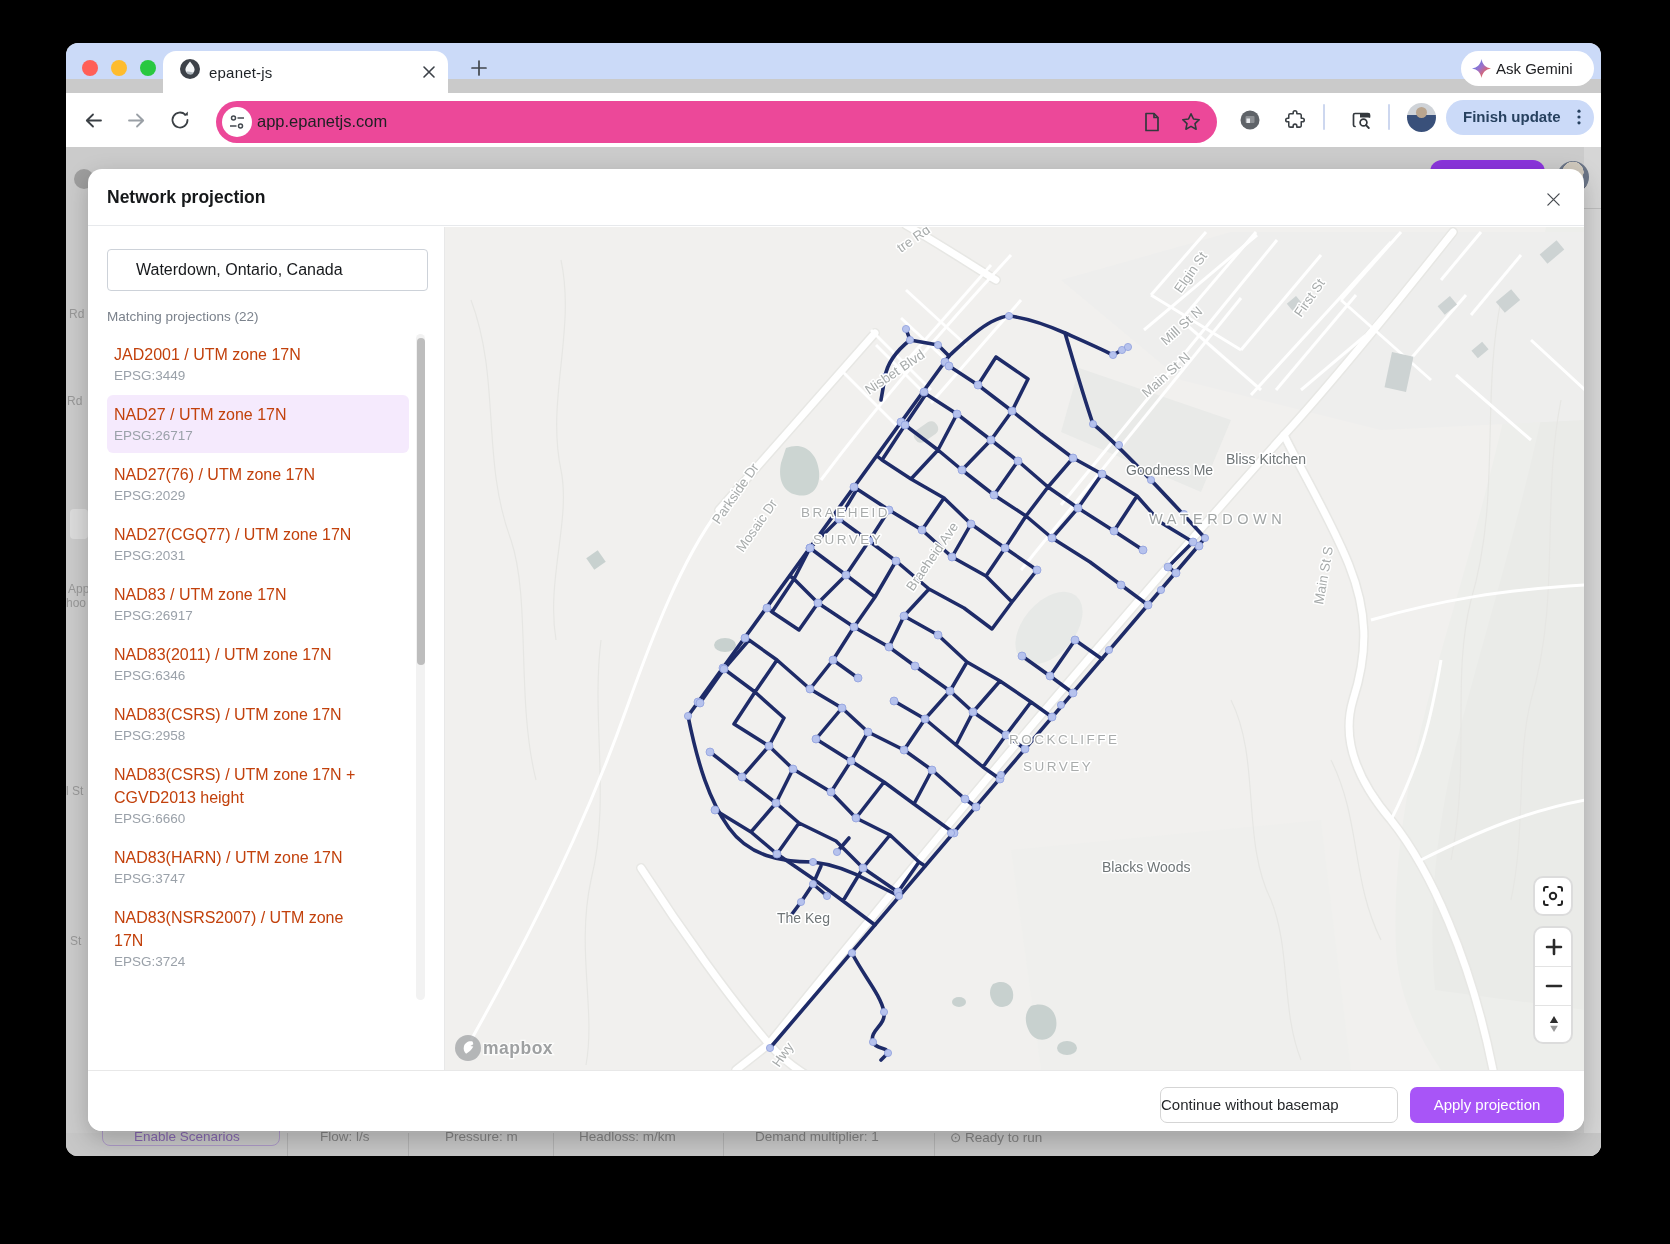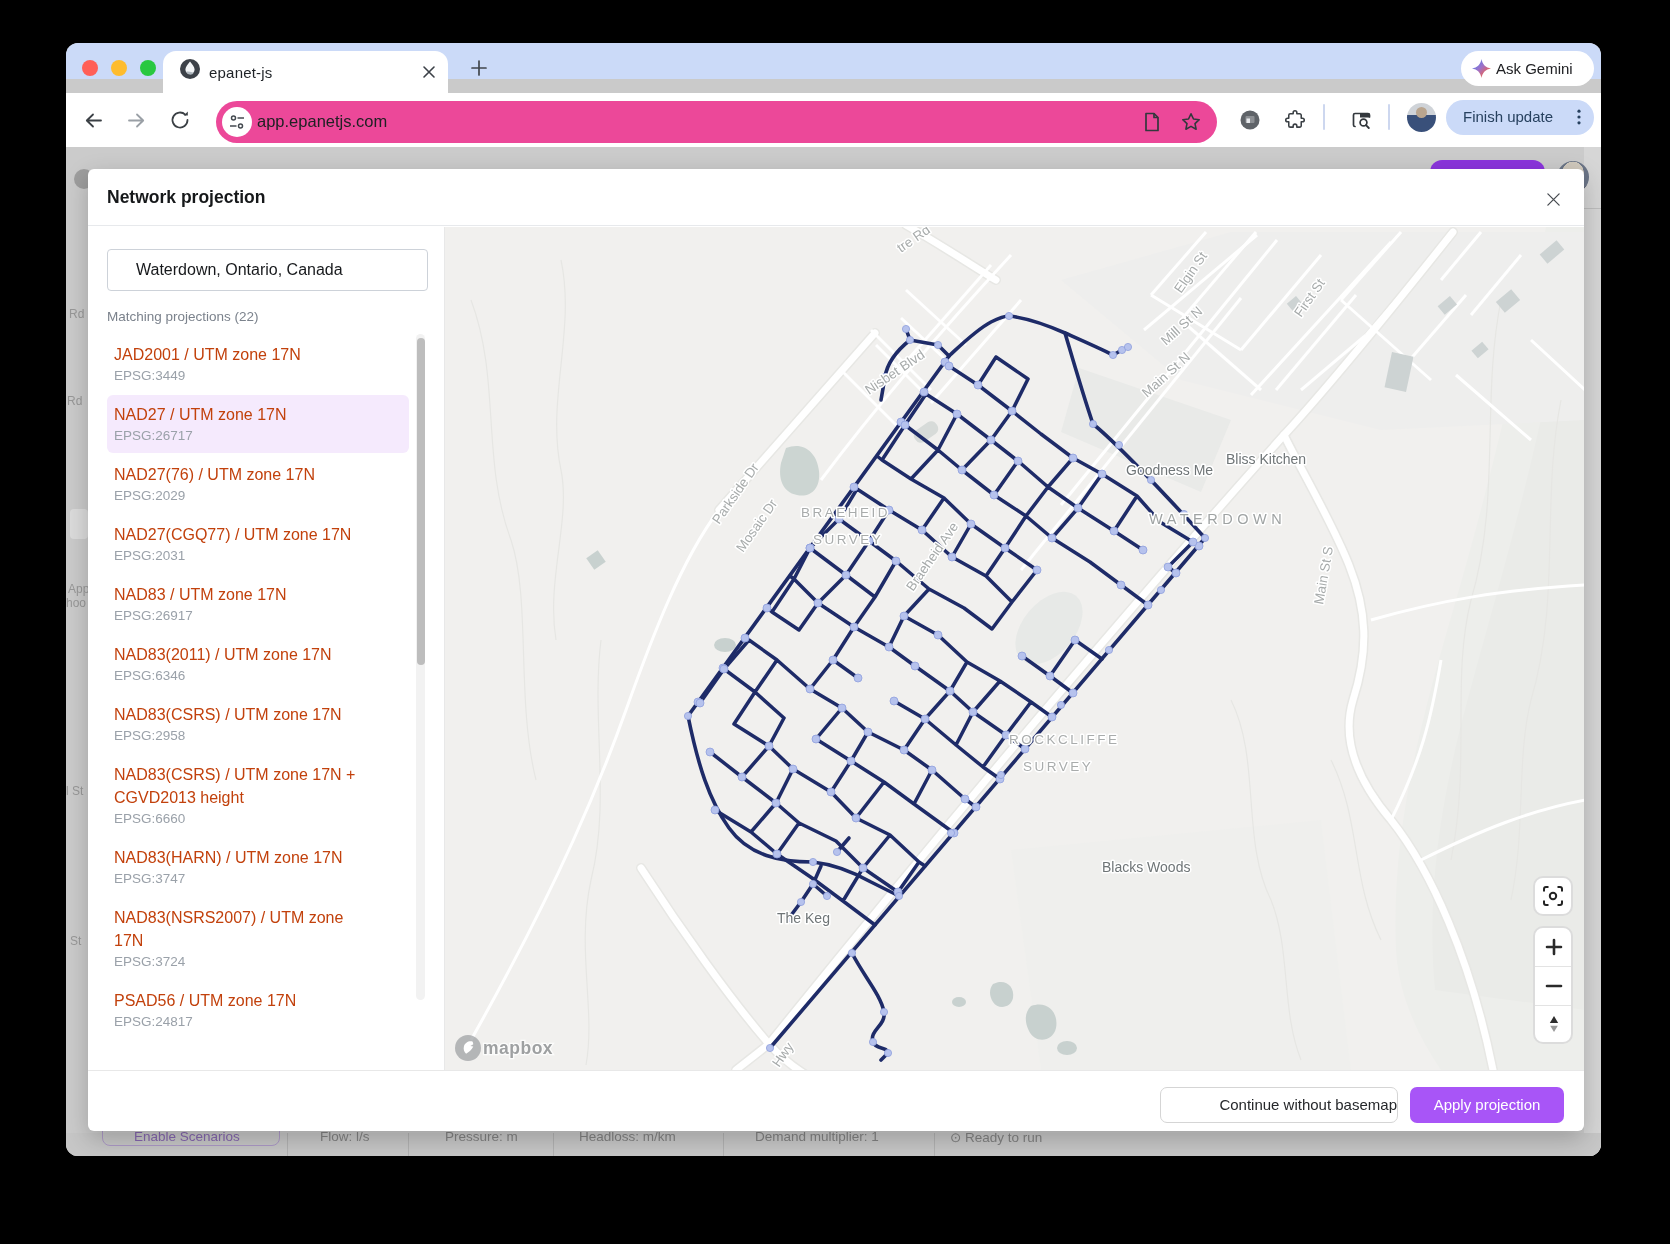--- a/index.html
+++ b/index.html
@@ -16,37 +16,37 @@
 .ic{position:absolute}
 .sep{position:absolute;top:64px;width:2px;height:26px;background:#cdd7ef;border-radius:1px}
 .page{position:absolute;left:0;top:104px;width:100%;height:1009px;background:#cbcbcb}
 .dimtxt{position:absolute;color:#989898;font-size:12px}
 .purplebtn{position:absolute;left:1364px;top:13px;width:115px;height:26px;background:#8b35dd;border-radius:12px}
 .avatar2{position:absolute;left:1491px;top:14px;width:32px;height:32px;border-radius:50%;background:radial-gradient(circle at 50% 35%,#cfc8bc 0 40%,#6b7587 41% 70%,#4a5166 71%)}
 .botbar{position:absolute;left:0;top:986px;width:100%;height:23px;background:#c7c7c7;font-size:13.5px;color:#828282}
 .botbar .lbl{position:absolute;top:-4px;white-space:nowrap}
 .botbar .vd{position:absolute;top:0;width:1px;height:23px;background:#b2b2b2}
 .scpill{position:absolute;left:36px;top:-18px;width:178px;height:31px;border:1.5px solid #ac99c6;border-radius:8px}
-.modal{position:absolute;left:22px;top:126px;width:1496px;height:962px;background:#fff;border-radius:6px;box-shadow:0 8px 24px rgba(0,0,0,.22)}
+.modal{position:absolute;left:22px;top:126px;width:1496px;height:962px;background:#fff;border-radius:14px;box-shadow:0 8px 24px rgba(0,0,0,.22)}
 .mhead{position:absolute;left:0;top:0;width:100%;height:57px;border-bottom:1px solid #e7e9ec}
 .mtitle{position:absolute;left:19px;top:18px;font-size:17.5px;font-weight:700;color:#16181a}
 .mclose{position:absolute;right:23px;top:23px;width:15px;height:15px}
 .lpane{position:absolute;left:0;top:58px;width:355px;height:843px;background:#fff;border-bottom-left-radius:14px}
 .sinput{position:absolute;left:19px;top:22px;width:321px;height:42px;border:1px solid #cdd2d9;border-radius:4px;font-size:16px;color:#17191c;line-height:40px;padding-left:28px}
 .mlab{position:absolute;left:19px;top:82px;font-size:13.5px;color:#7b828c}
 .plist{position:absolute;left:19px;top:108px;width:302px}
 .pitem{position:relative;padding:8px 0 8px 7px;border-radius:6px;margin-bottom:2px}
 .pitem.sel{background:#f5eafd}
 .pt{font-size:16px;color:#c2410c;line-height:23px}
 .pe{font-size:13.5px;color:#9aa1a9;line-height:19px}
 .sbar{position:absolute;left:328px;top:107px;width:9px;height:666px;background:#f2f2f2;border-radius:5px}
 .sthumb{position:absolute;left:0.5px;top:4px;width:8px;height:327px;background:#bdbdbd;border-radius:4px}
 .mapwrap{position:absolute;left:356px;top:58px;width:1140px;height:843px;overflow:hidden;border-left:1px solid #e8e8e8}
 .mfoot{position:absolute;left:0;top:901px;width:100%;height:61px;border-top:1px solid #e8e8e8;background:#fff;border-radius:0 0 14px 14px}
-.btn1{position:absolute;left:1072px;top:16px;width:238px;height:36px;border:1px solid #d5d5d5;border-radius:7px;background:#fff;font-size:15px;color:#26282b;text-align:right;line-height:34px}
+.btn1{position:absolute;left:1072px;top:16px;width:238px;height:36px;border:1px solid #d5d5d5;border-radius:7px;background:#fff;font-size:15px;color:#26282b;text-align:left;line-height:34px}
 .btn2{position:absolute;left:1322px;top:16px;width:154px;height:36px;border-radius:7px;background:#a855f7;font-size:15px;color:#fff;text-align:center;line-height:36px}
 .mbx{position:absolute;left:8px;top:805px;width:120px;height:32px}
 .ctl{position:absolute;background:#fff;border:2px solid #dcdcdc;border-radius:10px}
 </style></head><body>
 <div class="win">
  <div class="tabstrip">
   <div class="dot" style="left:16px;background:#ff5f57"></div>
   <div class="dot" style="left:45px;background:#febc2e"></div>
   <div class="dot" style="left:74px;background:#28c840"></div>
   <div class="tab">
@@ -121,21 +121,21 @@
         <path d="M4 16.5A1.5 1.5 0 0 1 2.5 15V5A1.5 1.5 0 0 1 4 3.5h13A1.5 1.5 0 0 1 18.5 5v2" fill="none" stroke="#33383d" stroke-width="1.7" stroke-linecap="round"></path>
         <rect x="9" y="3.5" width="9.5" height="4" fill="#33383d"></rect>
         <circle cx="12.5" cy="12.5" r="3.4" fill="none" stroke="#33383d" stroke-width="1.7"></circle>
         <path d="M15 15.2l2.8 2.8" stroke="#33383d" stroke-width="1.9" stroke-linecap="round"></path>
       </svg>
   <div class="sep" style="left:1322px;top:11px;height:26px"></div>
   <div style="position:absolute;left:1341px;top:10px;width:29px;height:29px;border-radius:50%;background:linear-gradient(180deg,#cfd3d8 0 40%,#39507a 41%);overflow:hidden">
         <div style="position:absolute;left:9px;top:4px;width:11px;height:11px;border-radius:50%;background:#b9a58f"></div>
       </div>
   <div style="position:absolute;left:1380px;top:7px;width:148px;height:35px;border-radius:18px;background:#cbdaf8">
-    <span style="position:absolute;left:17px;top:8px;font-size:15px;color:#27415f;font-weight:400">Finish update</span>
+    <span style="position:absolute;left:17px;top:8px;font-size:15px;color:#27415f;font-weight:700">Finish update</span>
     <svg class="ic" style="left:124px;top:8px" width="18" height="18" viewBox="0 0 18 18">
           <g fill="#27415f">
             <circle cx="9" cy="3.2" r="1.6"></circle>
             <circle cx="9" cy="9" r="1.6"></circle>
             <circle cx="9" cy="14.8" r="1.6"></circle>
           </g>
         </svg>
   </div>
  </div>
  <div class="page">
@@ -209,24 +209,20 @@
             <div class="pt">NAD83(CSRS) / UTM zone 17N +<br>CGVD2013 height</div>
             <div class="pe">EPSG:6660</div>
           </div>
       <div class="pitem">
             <div class="pt">NAD83(HARN) / UTM zone 17N</div>
             <div class="pe">EPSG:3747</div>
           </div>
       <div class="pitem">
             <div class="pt">NAD83(NSRS2007) / UTM zone<br>17N</div>
             <div class="pe">EPSG:3724</div>
-          </div>
-      <div class="pitem">
-            <div class="pt">PSAD56 / UTM zone 17N</div>
-            <div class="pe">EPSG:24817</div>
           </div>
     </div>
     <div class="sbar">
           <div class="sthumb"></div>
         </div>
   </div>
   <div class="mapwrap">
   <svg width="1140" height="843" viewBox="444 227 1140 843" style="position:absolute;left:0;top:0">
    <rect x="444" y="227" width="1140" height="843" fill="#f1f0ee"></rect>
    <path d="M1545 227 C1520 350 1490 480 1455 600 C1420 720 1390 830 1395 950 C1398 1000 1420 1040 1440 1070 L1584 1070 L1584 227 Z" fill="#edeeeb"></path>

